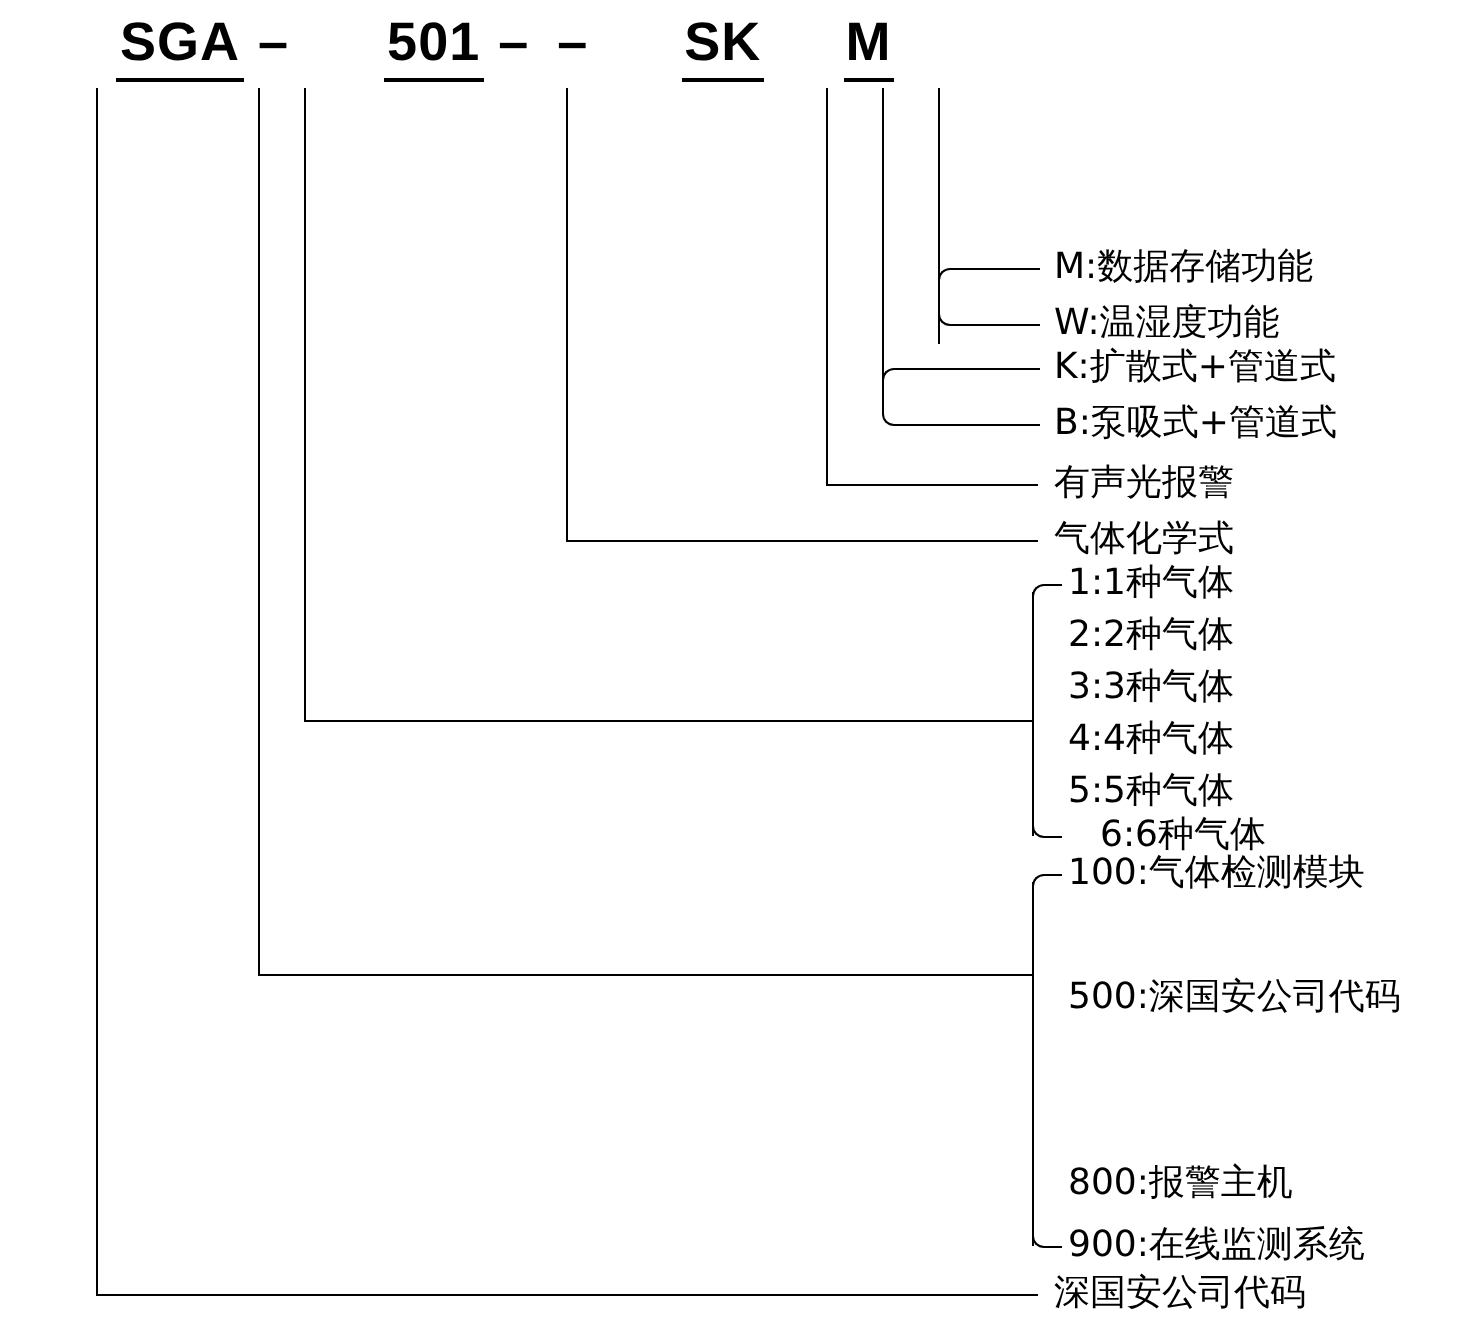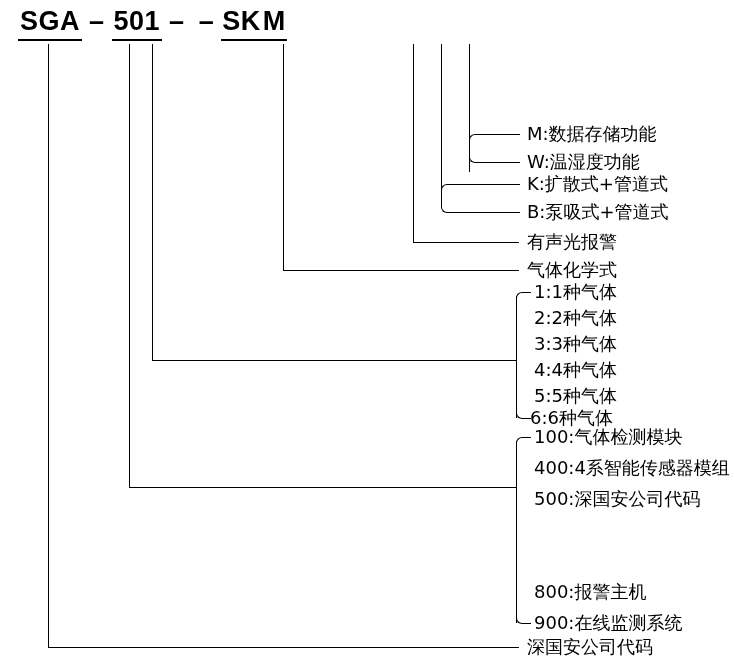--- a/index.html
+++ b/index.html
@@ -27,20 +27,21 @@
     align-items: baseline;
     font-size: 27px;
     font-weight: bold;
     letter-spacing: 0.5px;
     white-space: nowrap;
   }
   .code-seg {
     position: relative;
     padding: 0 2px 2px 2px;
     border-bottom: 2px solid #000;
+    margin-left: 40px;
   }
   .code-dash {
     padding: 0 7px 2px 7px;
     border-bottom: none;
   }
   .code-seg.tight { padding-left: 1px; padding-right: 1px; }
 
   
   .vline {
     position: absolute;
@@ -124,28 +125,27 @@
 
   <div class="hline" style="left:152px; top:360px; width:364px;"></div>
   <div class="elbow" style="left:516px; top:292px; width:14px; height:6px;"></div>
   <div class="vline" style="left:516px; top:296px; height:122px;"></div>
   <div class="elbow-bot" style="left:516px; top:412px; width:14px; height:6px;"></div>
   <div class="lab" style="left:534px; top:284px;">1:1种气体</div>
   <div class="lab" style="left:534px; top:310px;">2:2种气体</div>
   <div class="lab" style="left:534px; top:336px;">3:3种气体</div>
   <div class="lab" style="left:534px; top:362px;">4:4种气体</div>
   <div class="lab" style="left:534px; top:388px;">5:5种气体</div>
-  <div class="lab" style="left:530px; top:410px;">6:6种气体</div>
+  <div class="lab" style="left:550px; top:410px;">6:6种气体</div>
 
   <div class="hline" style="left:129px; top:487px; width:387px;"></div>
   <div class="elbow" style="left:516px; top:437px; width:14px; height:6px;"></div>
   <div class="vline" style="left:516px; top:441px; height:182px;"></div>
   <div class="elbow-bot" style="left:516px; top:617px; width:14px; height:6px;"></div>
   <div class="lab" style="left:534px; top:429px;">100:气体检测模块</div>
-  <div class="lab" style="left:534px; top:460px;">400:4系智能传感器模组</div>
   <div class="lab" style="left:534px; top:491px;">500:深国安公司代码</div>
   <div class="lab" style="left:534px; top:584px;">800:报警主机</div>
   <div class="lab" style="left:534px; top:615px;">900:在线监测系统</div>
 
   <div class="hline" style="left:48px; top:647px; width:471px;"></div>
   <div class="lab" style="left:527px; top:639px;text-align:center;">深国安公司代码</div>
 
 </div>
 
 </body></html>

